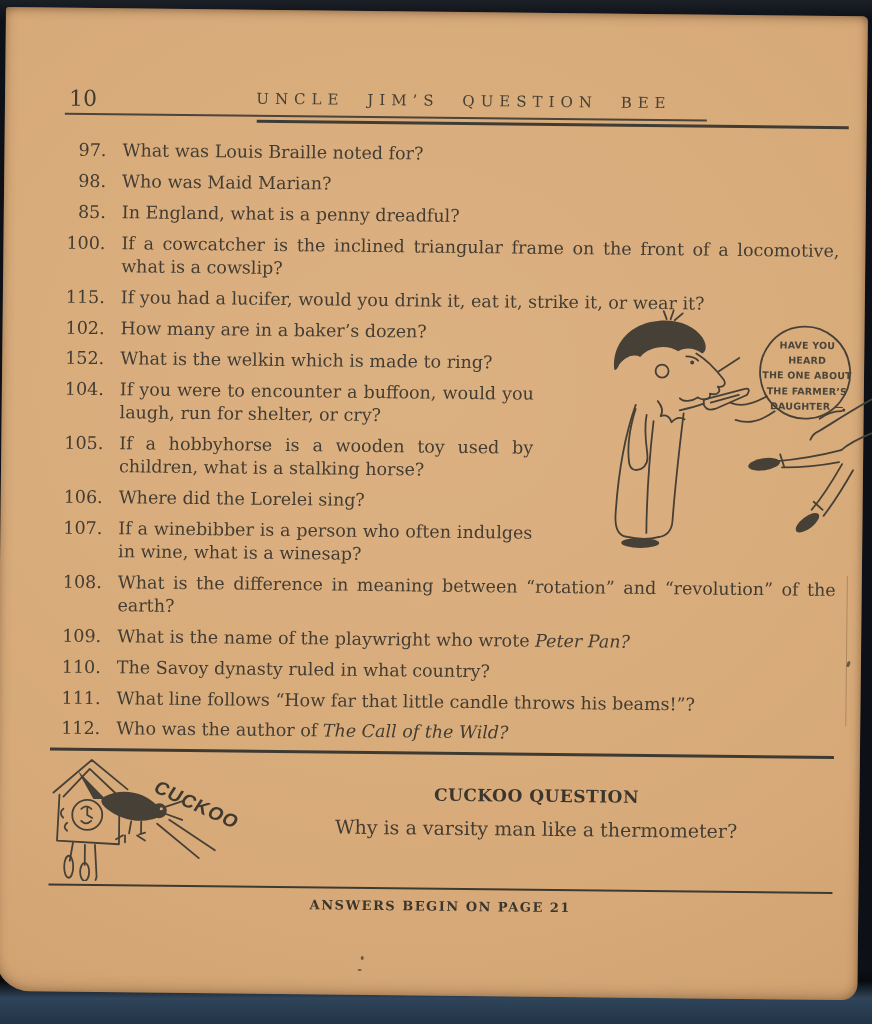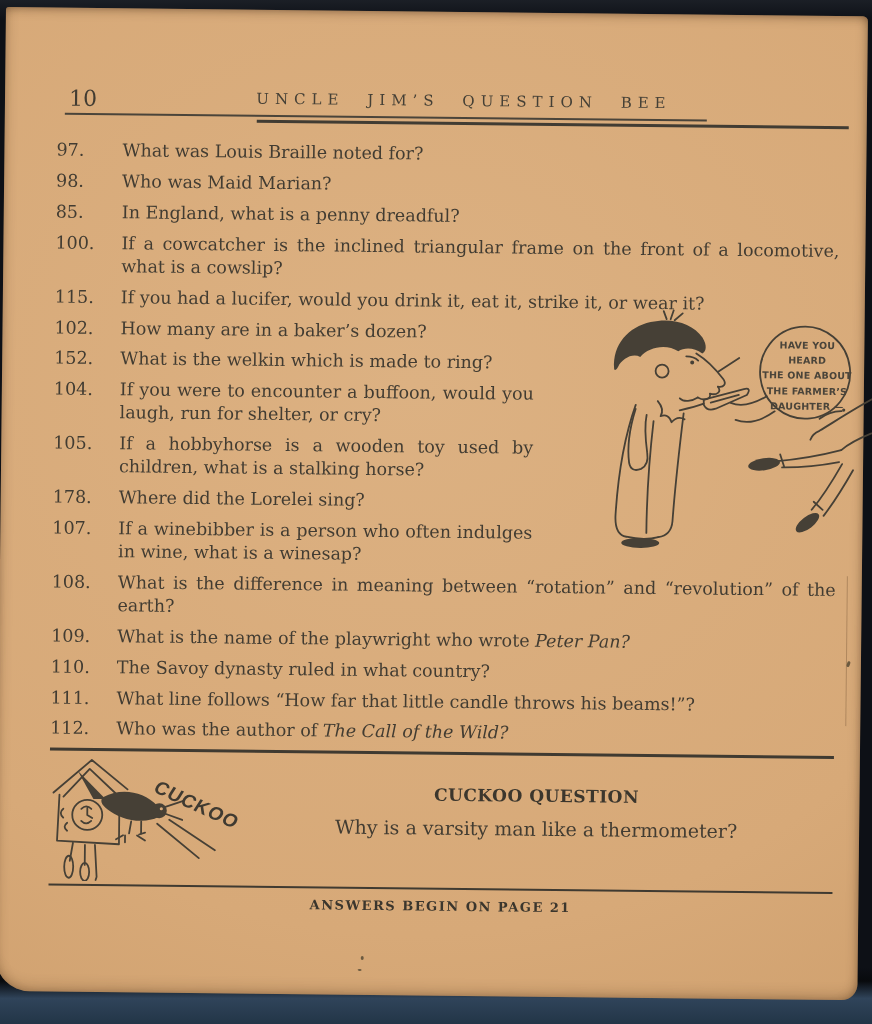--- a/index.html
+++ b/index.html
@@ -22,21 +22,21 @@
   
   .header{position:relative;margin:73px 26px 0 52px;height:42px;}
   .pageno{position:absolute;left:12px;top:5px;font-size:22px;}
   .running-title{text-align:center;font-size:15px;letter-spacing:6px;word-spacing:12px;padding:7px 0 0 30px;white-space:nowrap;color:#45403
 6;color:#454036;}
   .rule-a{position:absolute;left:8px;width:642px;top:32px;height:2px;background:#4a443a;}
   .rule-b{position:absolute;left:200px;right:-8px;top:37px;height:2.5px;background:#413c33;}
   
   .questions{position:relative;margin-top:16px;}
   .q{display:flex;margin:0 26px 8px 52px;font-size:17.5px;line-height:1.31;}
-  .q-num{width:50px;margin-right:16px;flex:none;text-align:left;}
+  .q-num{width:50px;margin-right:16px;flex:none;text-align:right;}
   .q-text{flex:1;text-align:justify;}
   .q.narrow .q-text{max-width:414px;}
   .ital{font-style:italic;}
   
   .cartoon{position:absolute;top:164px;right:-12px;width:292px;height:258px;}
   .cartoon svg{position:absolute;inset:0;}
   .bubble-text{position:absolute;left:170px;top:27px;width:106px;text-align:center;
     font-family:"DejaVu Sans","Liberation Sans",sans-serif;font-size:9.5px;font-weight:700;
     line-height:1.6;letter-spacing:.2px;color:#4a443a;}
   
@@ -155,21 +155,21 @@
   </div>
       <div class="q narrow">
     <div class="q-num">104.</div>
     <div class="q-text"><span>If you were to encounter a buffoon, would you laugh, run for shelter, or cry?</span></div>
   </div>
       <div class="q narrow">
     <div class="q-num">105.</div>
     <div class="q-text"><span>If a hobbyhorse is a wooden toy used by children, what is a stalking horse?</span></div>
   </div>
       <div class="q narrow">
-    <div class="q-num">178.</div>
+    <div class="q-num">106.</div>
     <div class="q-text"><span>Where did the Lorelei sing?</span></div>
   </div>
       <div class="q narrow">
     <div class="q-num">107.</div>
     <div class="q-text"><span>If a winebibber is a person who often indulges in wine, what is a winesap?</span></div>
   </div>
       <div class="q">
     <div class="q-num">108.</div>
     <div class="q-text"><span>What is the difference in meaning between “rotation” and “revolution” of the earth?</span></div>
   </div>

